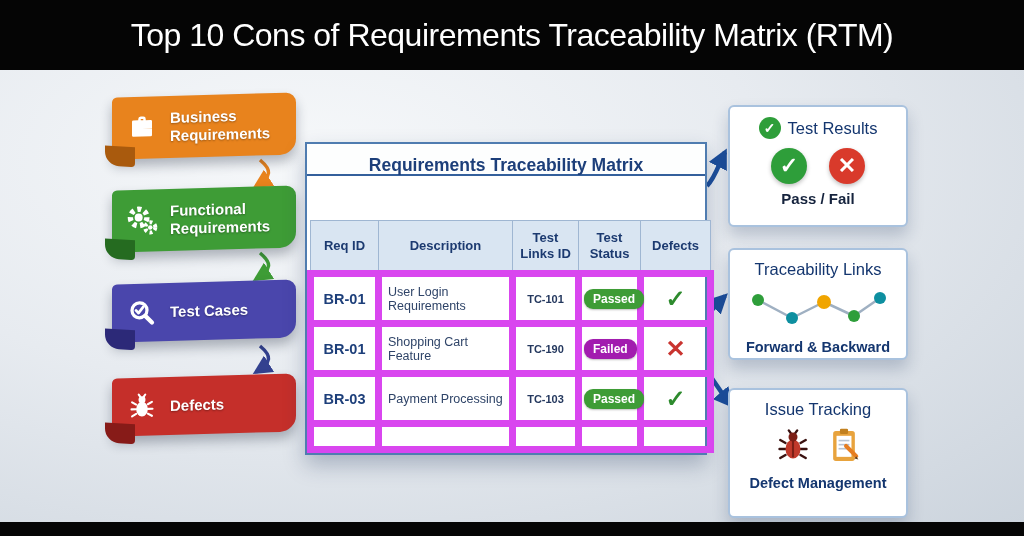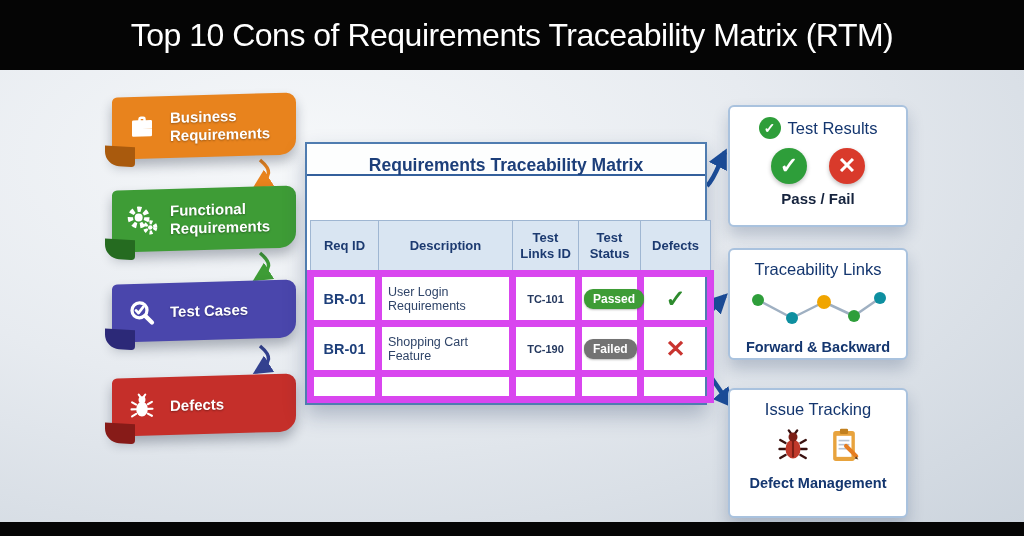--- a/index.html
+++ b/index.html
@@ -187,23 +187,32 @@
             <td>
               <span class="badge" style="background: rgb(62, 156, 54);">Passed</span></td>
             <td>
               <span class="mark" style="color: rgb(46, 139, 46);">✓</span></td>
           </tr>
           <tr>
             <td class="reqid">BR-01</td>
             <td class="desc">Shopping Cart Feature</td>
             <td class="tc">TC-190</td>
             <td>
-              <span class="badge" style="background: #737373;">Failed</span></td>
+              <span class="badge" style="background: #a21caf;">Failed</span></td>
             <td>
               <span class="mark" style="color: rgb(201, 52, 48);">✕</span></td>
+          </tr>
+          <tr>
+            <td class="reqid">BR-03</td>
+            <td class="desc">Payment Processing</td>
+            <td class="tc">TC-103</td>
+            <td>
+              <span class="badge" style="background: rgb(62, 156, 54);">Passed</span></td>
+            <td>
+              <span class="mark" style="color: rgb(46, 139, 46);">✓</span></td>
           </tr>
           <tr class="empty">
             <td></td>
               <td></td>
               <td></td>
             <td></td>
               <td></td>
           </tr>
         </tbody>
       </table>

